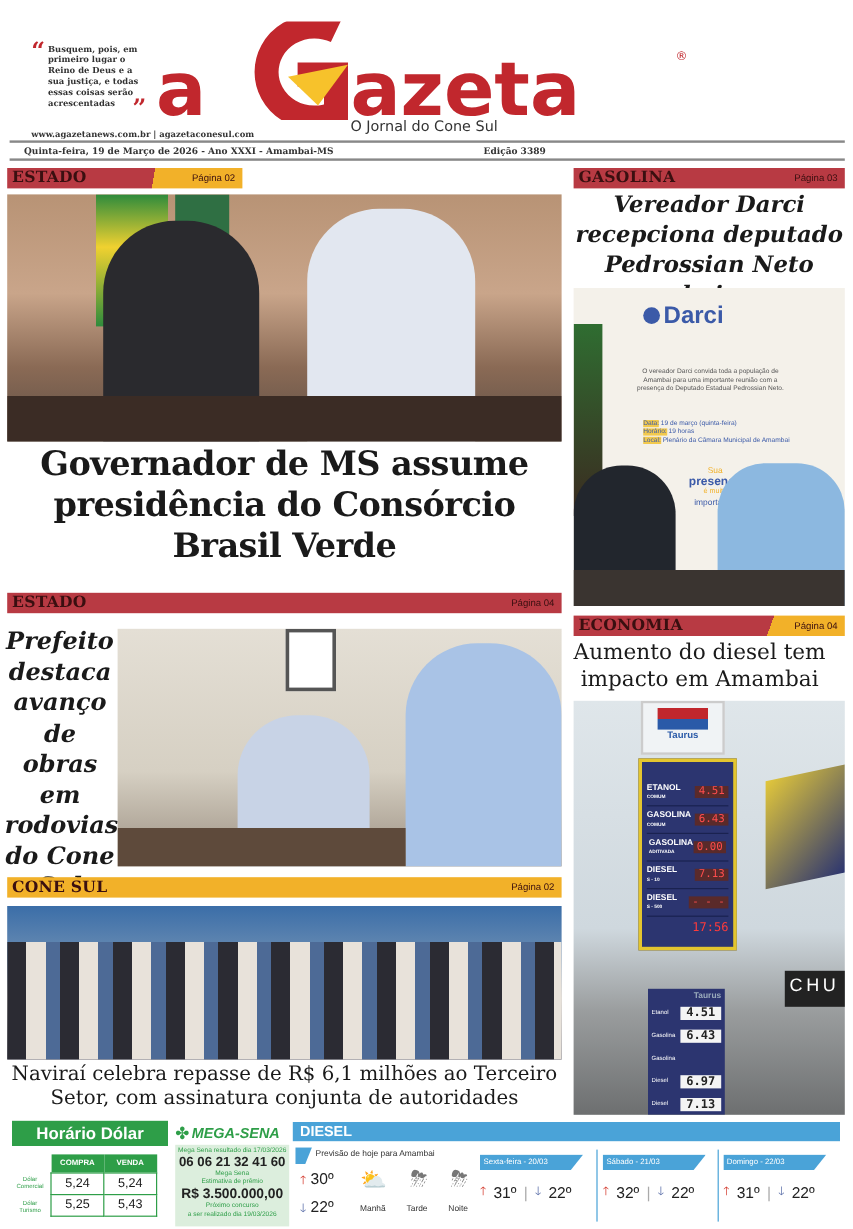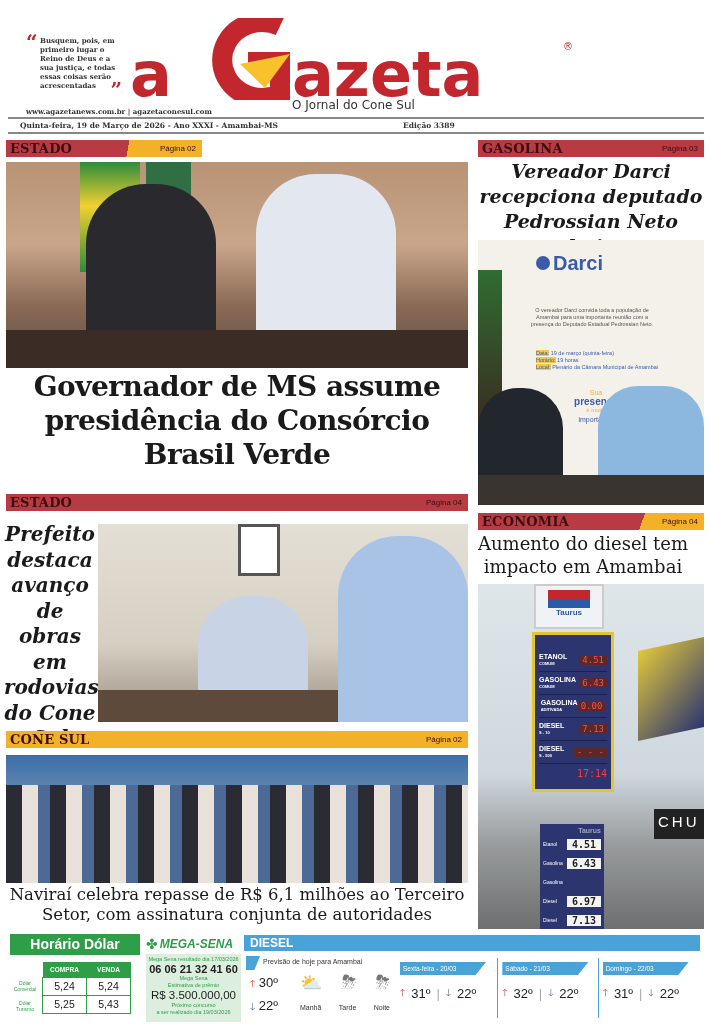--- a/index.html
+++ b/index.html
@@ -26,21 +26,21 @@
 .hl{font-family:"DejaVu Serif",serif;text-align:center;color:#1a1a1a}
 .hl-big{font-weight:900;font-size:28px;line-height:34px;letter-spacing:-.5px}
 .hl-it{font-style:italic;font-weight:bold}
 .hl-reg{font-weight:normal}
 .box-green{background:#2e9e48;color:#fff;font-weight:bold;text-align:center}
 table.fx{border-collapse:collapse;font-size:10px}
 table.fx th{background:#2e9e48;color:#fff;font-size:6.5px;font-weight:bold;height:15px;width:44px}
 table.fx td{border:1px solid #2e9e48;text-align:center;height:18px;width:44px;font-size:10.5px}
 .ms{background:#dceedd;text-align:center;color:#2e9e48;font-size:5.5px;line-height:7px}
 .ms .nums{color:#222;font-size:11px;font-weight:bold;line-height:12px}
-.ms .prize{color:#222;font-size:11.5px;font-weight:normal;line-height:13px}
+.ms .prize{color:#222;font-size:11.5px;font-weight:bold;line-height:13px}
 .tempo-bar{background:#4aa3d8;color:#fff;font-weight:bold;font-size:12px;padding-left:6px;line-height:16px}
 .day-tag{background:#4aa3d8;color:#fff;font-size:6.5px;height:13px;line-height:13px;padding-left:3px;clip-path:polygon(0 0,100% 0,88% 100%,0 100%)}
 .tmp{font-size:13px;color:#222}
 .up{color:#d43b2f;font-size:10px}
 .dn{color:#5a6ea8;font-size:10px}
 .vsep{width:1px;background:#4aa3d8}
 </style>
 </head>
 <body>
 
@@ -168,21 +168,21 @@
           <div style="background:#5a2a2a;color:#ff4d4d;font-family:'DejaVu Sans Mono',monospace;font-size:9px;padding:0 3px">7.13</div>
         </div>
         <div style="display: flex; justify-content: space-between; align-items: center; height: 23px; border-bottom: 1px solid rgb(26, 34, 80);">
           <div style="color:#fff;font-size:7px;font-weight:bold;line-height:7px">
             <div>DIESEL</div>
             <div style="font-size:4px">S - 500</div>
           </div>
           <div style="background:#5a2a2a;color:#ff4d4d;font-family:'DejaVu Sans Mono',monospace;font-size:9px;padding:0 3px">- - -</div>
         </div>
       </div>
-    <div style="text-align:right;color:#ff3b3b;font-size:10px;font-family:'DejaVu Sans Mono',monospace;margin-top:4px">17:14</div>
+    <div style="text-align:right;color:#ff3b3b;font-size:10px;font-family:'DejaVu Sans Mono',monospace;margin-top:4px">17:56</div>
   </div>
   <div class="abs" style="left:160px;top:60px;width:66px;height:90px;background:linear-gradient(135deg,#e2c73b,#2c3570);transform:skewY(-12deg)"></div>
   <div class="abs" style="left:176px;top:225px;width:66px;height:30px;background:#222;color:#fff;font-size:15px;letter-spacing:3px;padding:4px">CHU</div>
   <div class="abs" style="left:62px;top:240px;width:64px;height:105px;background:#2c3570;padding:3px">
     <div style="font-size:7px;color:#9ab;font-weight:bold;text-align:right">Taurus</div>
     <div id="street-rows">
         <div style="display: flex; justify-content: space-between; align-items: center; height: 18px; margin-top: 1px;">
           <span style="color:#fff;font-size:5px">Etanol</span>
           <span style="background:#f4f4f4;color:#222;font-size:10px;font-weight:bold;padding:0 2px;min-width:34px;text-align:center;font-family:'DejaVu Sans Mono',monospace">4.51</span>
         </div>

